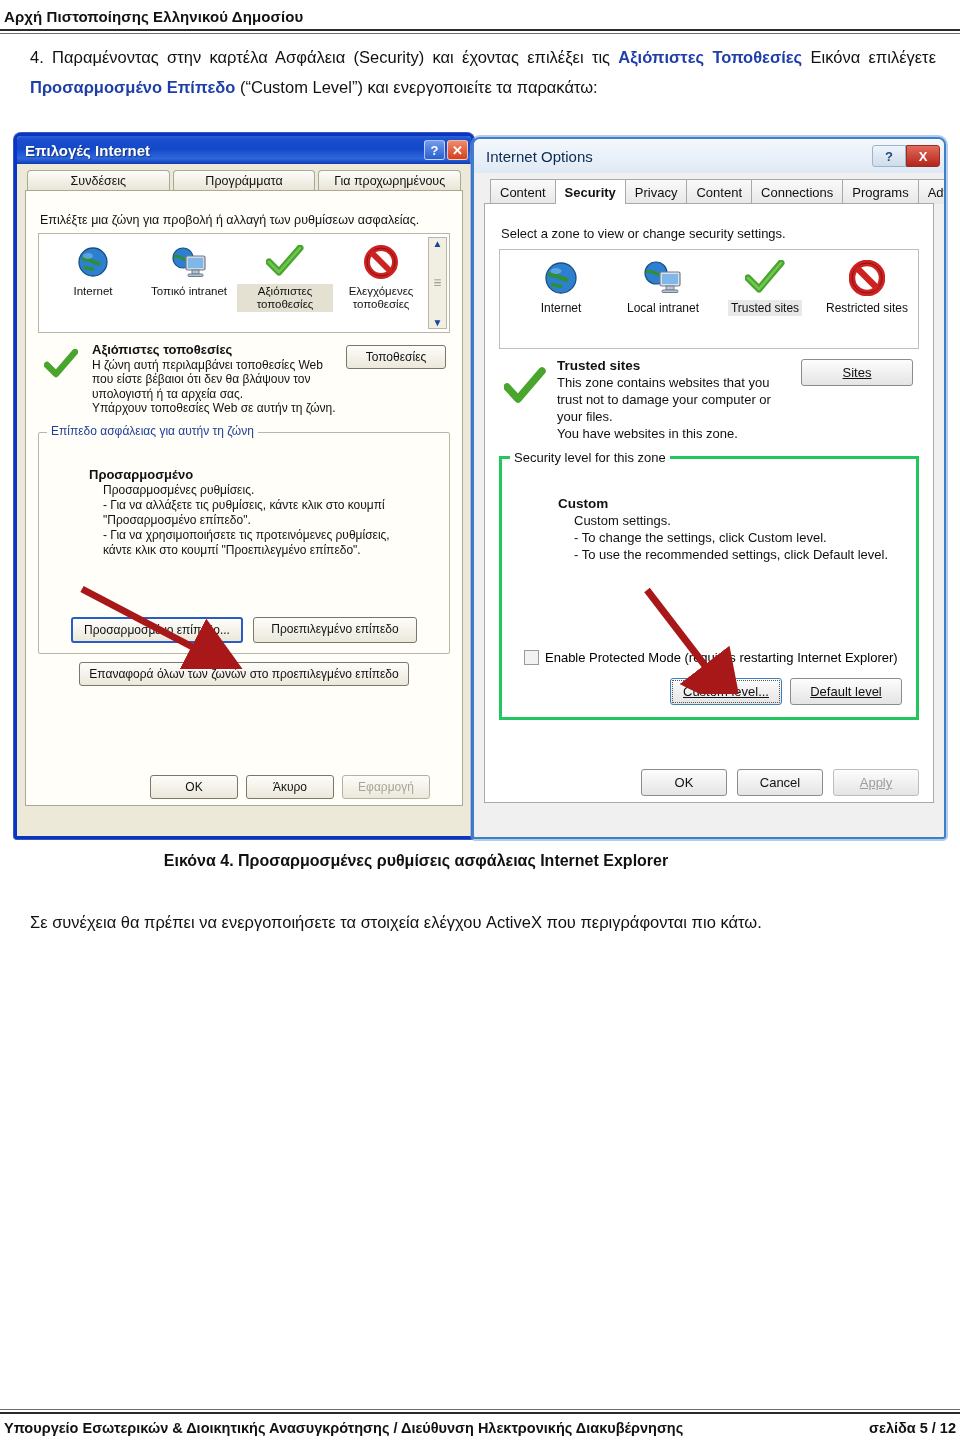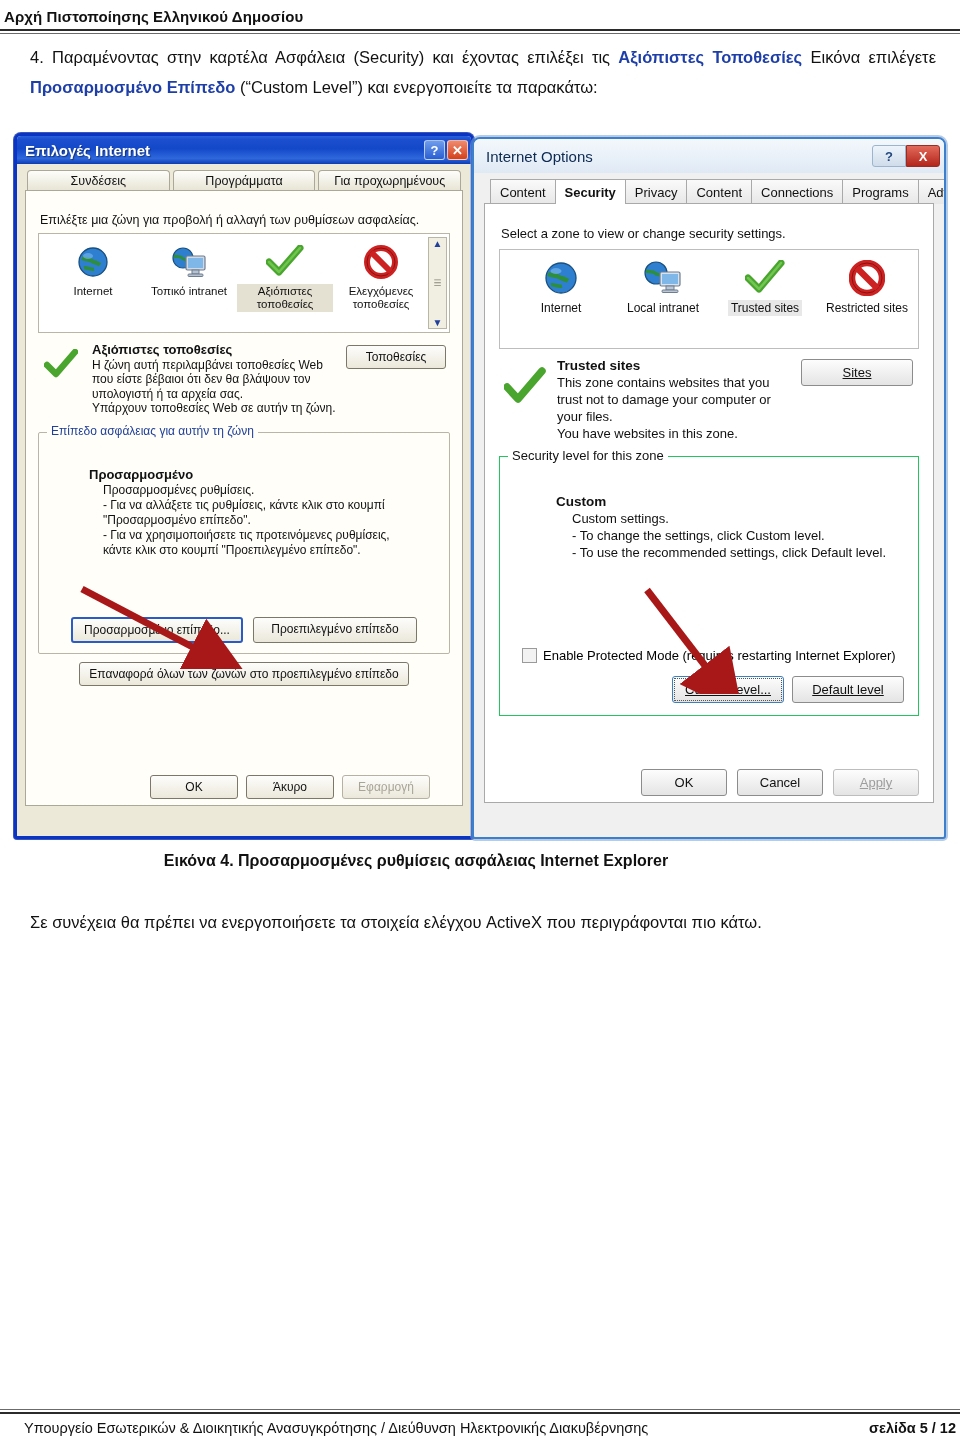--- a/index.html
+++ b/index.html
@@ -205,21 +205,21 @@
   .btn-aero{
     display:inline-block;text-align:center;font-size:13px;color:#111;
     background:linear-gradient(to bottom,#fdfdfd,#e4e4e4);
     border:1px solid #8c8c8c;border-radius:3px;
     padding:5px 8px;box-sizing:border-box;white-space:nowrap;
   }
   .btn-aero.focus{border:1px solid #3d7ebb;outline:1px dotted #555;outline-offset:-3px;}
   .btn-aero.disabled{color:#9d9d9d;border-color:#bdbdbd;}
 
   .aero-group{
-    margin-top:14px;border:1px solid #22c55e;position:relative;
+    margin-top:14px;border:3px solid #22c55e;position:relative;
     height:230px;padding:18px 12px 10px;
   }
   .aero-group .legend{
     position:absolute;top:-9px;left:8px;background:#fff;padding:0 4px;font-size:13px;color:#111;
   }
   .aero-lvl{margin:18px 0 0 44px;font-size:13px;line-height:17px;color:#111;}
   .aero-lvl b{font-size:13.5px;}
   .aero-check{
     position:absolute;left:22px;bottom:52px;display:flex;align-items:center;gap:6px;font-size:13px;
   }
@@ -247,21 +247,21 @@
     position:absolute;left:30px;top:908px;width:906px;
     font-size:16.5px;line-height:28px;color:#111;
   }
 
   
   .doc-footer{position:absolute;left:0;bottom:18px;width:960px;}
   .doc-footer .frule{
     border-top:1px solid #6b6b6b;border-bottom:2px solid #2b2b2b;height:2px;width:960px;margin-bottom:6px;
   }
   .doc-footer .frow{display:flex;align-items:flex-end;padding:0 4px;}
-  .doc-footer .fleft{flex:1;font-size:14.5px;font-weight:normal;color:#111;margin-left:20px;}
+  .doc-footer .fleft{flex:1;font-size:14.5px;font-weight:bold;color:#111;}
   .doc-footer .fright{font-size:14.5px;font-weight:bold;color:#111;white-space:nowrap;}
 </style>
 </head>
 <body>
 
 <div class="page">
 
   <div class="doc-header">
     <div class="htext">Αρχή Πιστοποίησης Ελληνικού Δημοσίου</div>
     <div class="hrule"></div>

